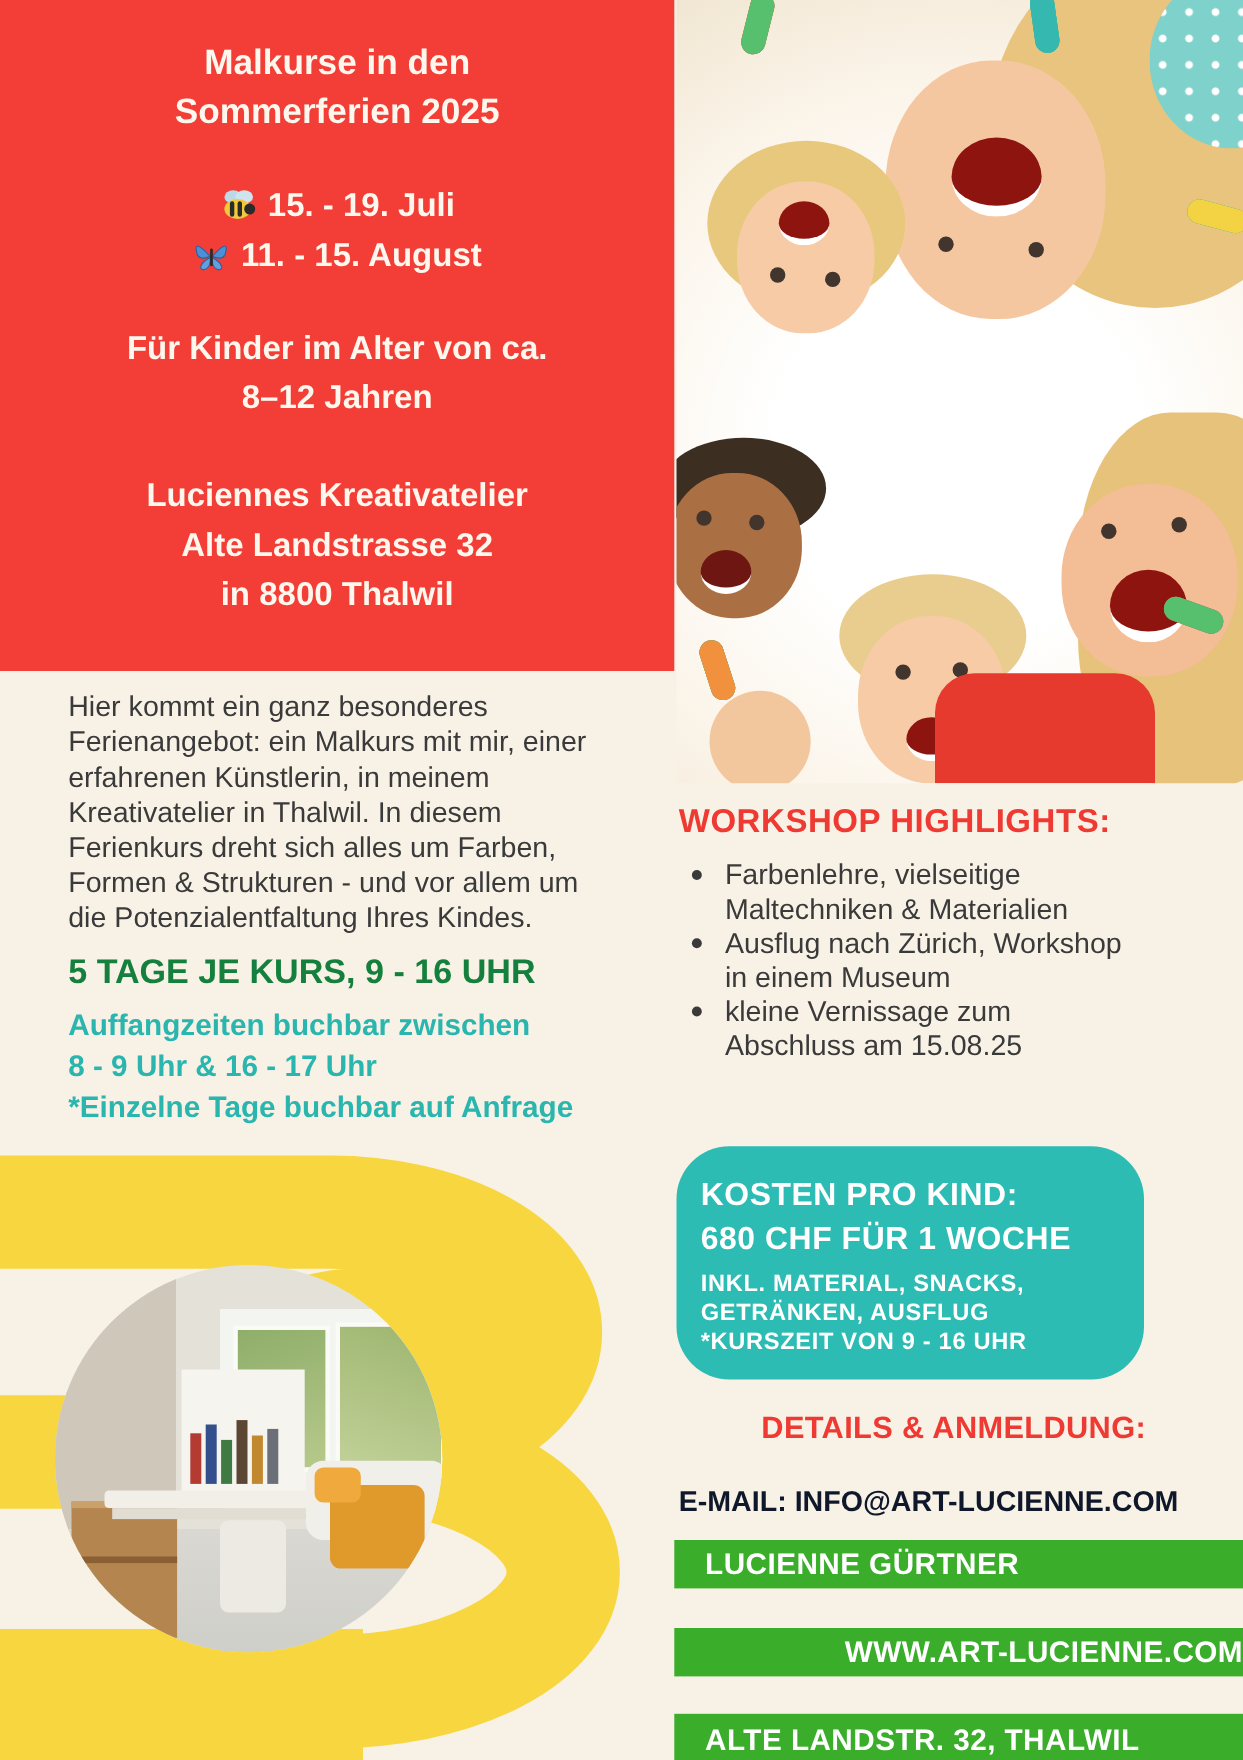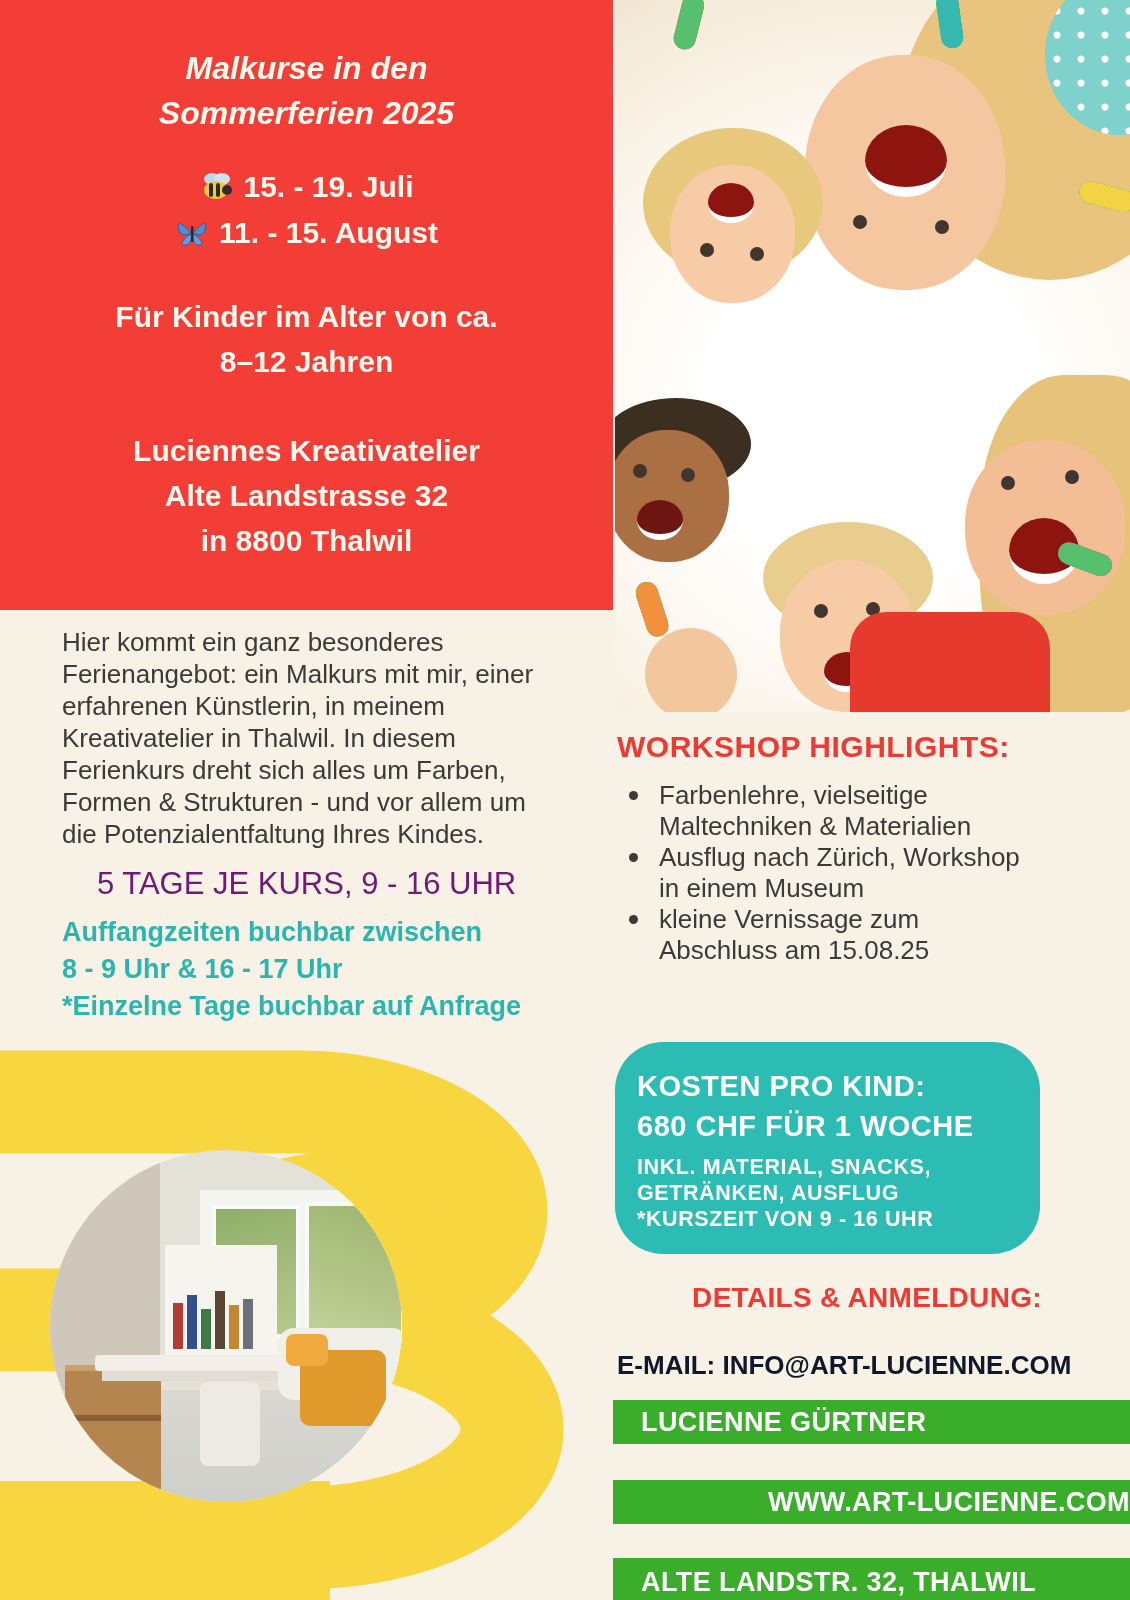--- a/index.html
+++ b/index.html
@@ -4,21 +4,21 @@
 <style>
   html,body{margin:0;padding:0;}
   body{background:#d8d4cb;font-family:"Liberation Sans", sans-serif;}
   .page{position:relative;width:1130px;height:1600px;background:#f8f2e6;overflow:hidden;margin:0 auto;}
   .abs{position:absolute;}
   .pre{white-space:pre-line;}
 
   
   .red-panel{left:0;top:0;width:613px;height:610px;background:#f23e36;}
   .red-panel .block{position:absolute;left:0;width:613px;text-align:center;color:#fdf7ed;font-weight:bold;}
-  .rp-title{top:46px;font-size:32px;line-height:45px;font-style:italic;}
+  .rp-title{top:34px;font-size:32px;line-height:45px;}
   .rp-dates{top:164px;font-size:30px;line-height:46px;}
   .date-row{display:flex;justify-content:center;align-items:center;gap:10px;height:46px;}
   .emoji-svg{width:34px;height:34px;flex:0 0 auto;}
   .rp-audience{top:294px;font-size:30px;line-height:45px;}
   .rp-address{top:428px;font-size:30px;line-height:45px;}
 
   
   .children-photo{left:615px;top:0;width:515px;height:712px;overflow:hidden;
     background:radial-gradient(circle at 50% 58%, #ffffff 35%, #fbf4e9 70%, #f1e6d2 100%);}
   .children-photo *{position:absolute;}
@@ -40,21 +40,21 @@
   .mouth-sm{width:46px;height:34px;border-radius:50%;background:#8e1410;border-bottom:6px solid #fff;}
   .red-shirt{left:235px;top:612px;width:200px;height:100px;background:#e63a2e;border-radius:36px 36px 0 0;}
   .fingers{display:flex;gap:6px;}
   .finger{width:22px;height:56px;border-radius:12px;}
   .palm{width:92px;height:92px;border-radius:50%;background:#f3c79e;}
   .c-red{background:#e84b38}.c-blue{background:#3fa9dc}.c-green{background:#57c06e}
   .c-yellow{background:#f3d344}.c-teal{background:#35b8b0}.c-orange{background:#f2913d}
 
   
   .intro{left:62px;top:626px;width:545px;color:#3a3a3a;font-size:26px;line-height:32px;}
-  .tage-heading{left:62px;top:866px;width:545px;color:#701a75;font-size:31px;font-weight:normal;margin-left:35px;}
+  .tage-heading{left:62px;top:866px;width:545px;color:#15803d;font-size:31px;font-weight:bold;}
   .tage-details{left:62px;top:914px;width:545px;color:#2ab5ae;font-size:27px;line-height:37px;font-weight:bold;}
 
   
   .ws-heading{left:617px;top:730px;width:500px;color:#ee3a33;font-size:30px;font-weight:bold;letter-spacing:0.5px;}
   .ws-list{left:617px;top:780px;width:500px;margin:0;padding:0;list-style:none;color:#3a3a3a;font-size:26px;line-height:31px;}
   .ws-list li{position:relative;padding-left:42px;margin:0;}
   .ws-list li::before{content:"";position:absolute;left:12px;top:11px;width:9px;height:9px;border-radius:50%;background:#3a3a3a;}
 
   .cost-box{left:615px;top:1042px;width:425px;height:212px;background:#2cbcb4;border-radius:48px;color:#ffffff;}
   .cost-line1{position:absolute;left:22px;top:28px;font-size:29px;font-weight:bold;letter-spacing:0.5px;}

